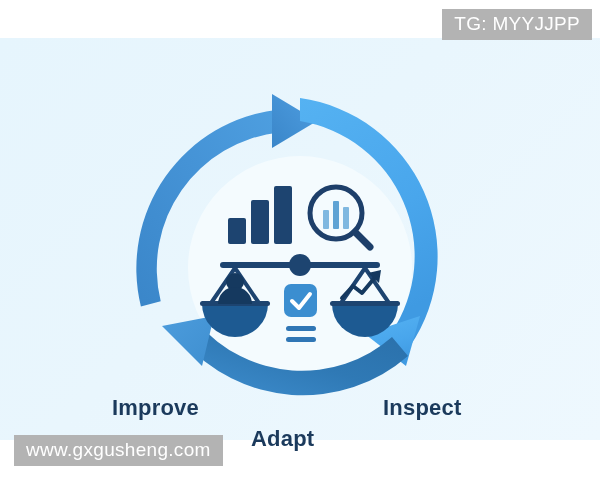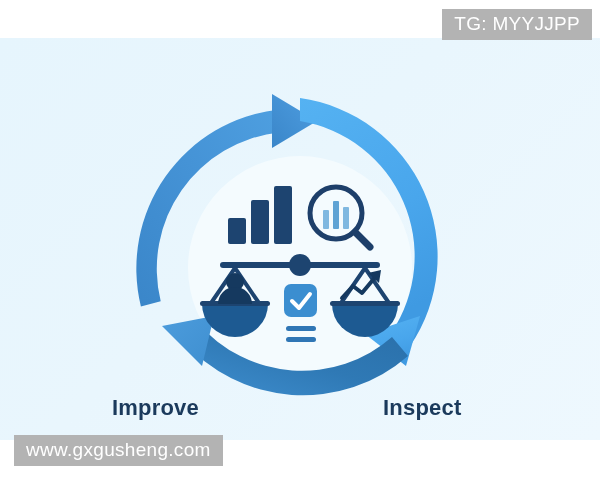--- a/index.html
+++ b/index.html
@@ -204,19 +204,20 @@
         <polyline points="102,125 109,132 120,118" fill="none" stroke="#ffffff" stroke-width="4" stroke-linecap="round" stroke-linejoin="round"></polyline>
       </g>
 
       <g>
         <rect x="96" y="150" width="30" height="5" rx="2.5" fill="#2f76b5"></rect>
         <rect x="96" y="161" width="30" height="5" rx="2.5" fill="#2f76b5"></rect>
       </g>
     </svg>
 
     <div class="stage-label" id="label-inspect">Improve</div>
+    <div class="stage-label" id="label-adapt">Adapt</div>
     <div class="stage-label" id="label-improve">Inspect</div>
   </div>
 
   <div class="watermark" id="watermark-top">TG: MYYJJPP</div>
   <div class="watermark" id="watermark-bottom">www.gxgusheng.com</div>
 
 </div>
 
 </body></html>

